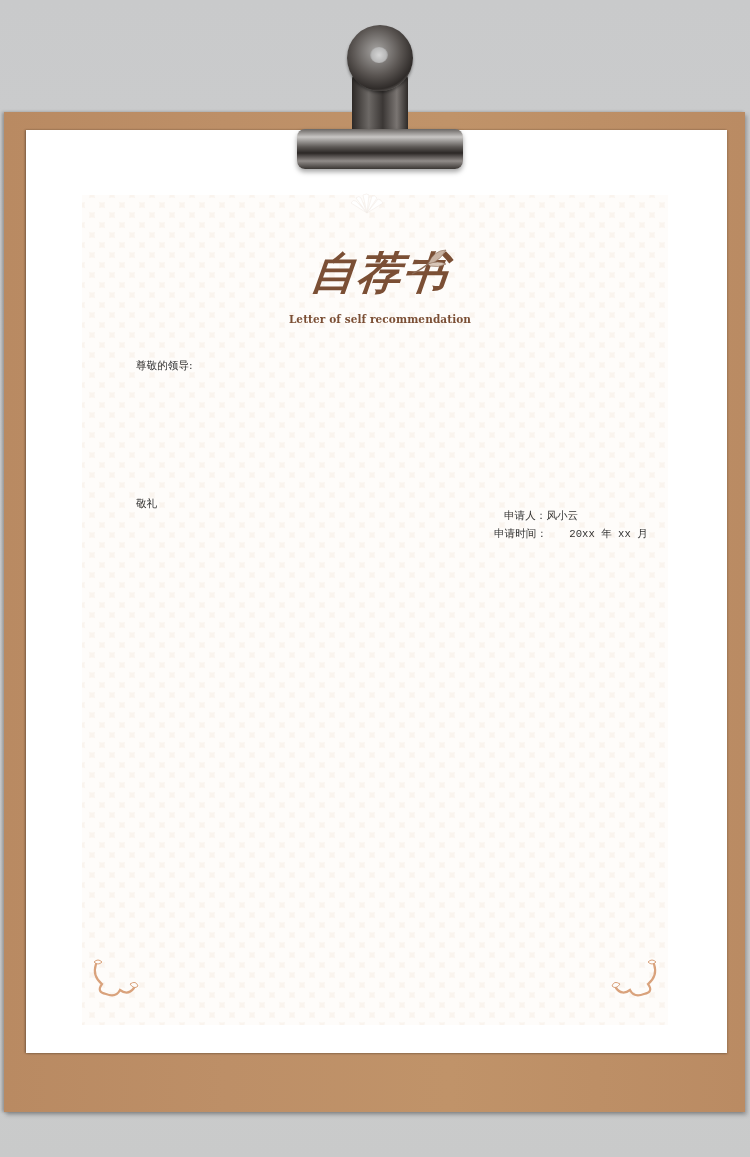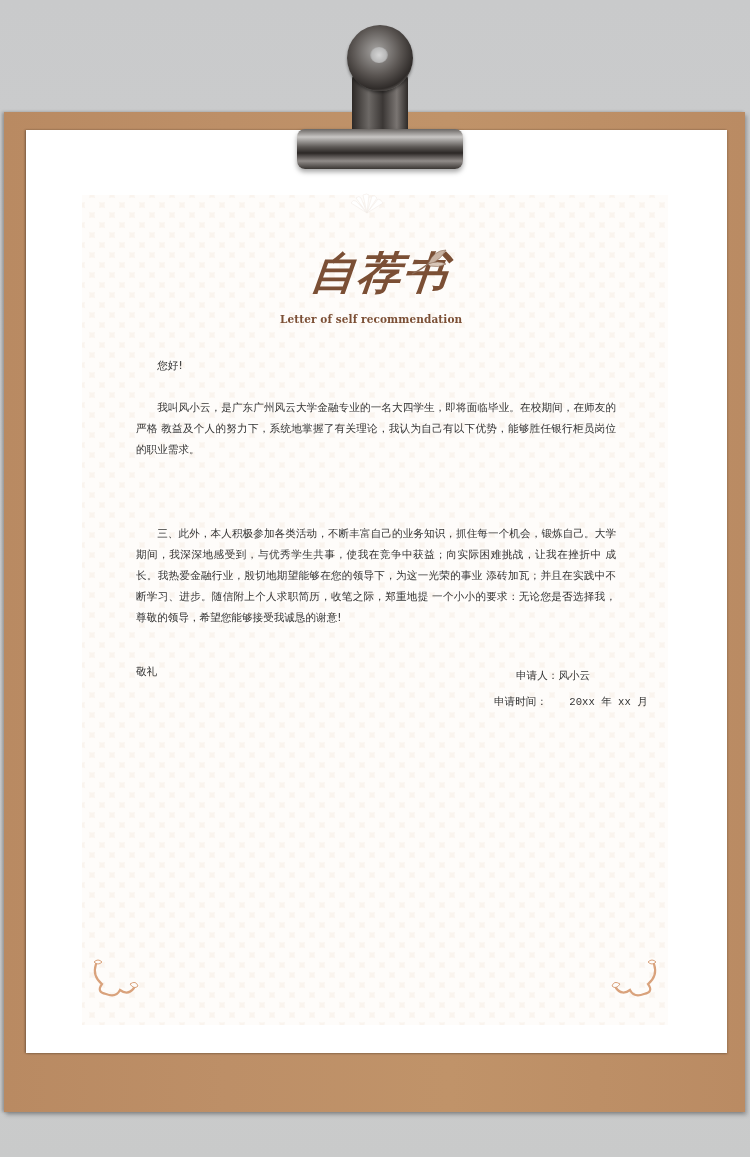--- a/index.html
+++ b/index.html
@@ -48,21 +48,21 @@
     box-shadow: 0 3px 5px rgba(0,0,0,0.35);
   }
   .title-wrap { position: absolute; left: 280px; top: 248px; width: 200px; height: 90px; text-align: center; }
   .title-cn {
     font-family: "DejaVu Serif", "Liberation Serif", serif; font-size: 44px; font-weight: bold;
     color: #7b4f35; letter-spacing: 2px; line-height: 50px; font-style: italic;
     transform: skewX(-6deg);
   }
   .butterfly { position: absolute; left: 128px; top: 0px; }
   .title-en {
-    position: absolute; left: 0; top: 65px; width: 200px; text-align: left;
+    position: absolute; left: 0; top: 65px; width: 200px; text-align: center;
     font-family: "DejaVu Serif", "Liberation Serif", serif; font-weight: bold; font-size: 10.5px;
     color: #7b4f35; letter-spacing: 0.1px;
   }
   .flower-top { position: absolute; left: 345px; top: 193px; width: 44px; height: 22px; }
   .letter {
     position: absolute; left: 136px; top: 355px; width: 480px;
     font-size: 10.6px; line-height: 21px; color: #333333;
   }
   .letter p { margin: 0; text-align: justify; }
   .indent { text-indent: 2em; }
@@ -99,32 +99,30 @@
   <div class="title-cn">自荐书</div>
   <svg class="butterfly" width="42" height="30" viewBox="0 0 42 30">
     <path d="M4 26 Q16 20 22 14" stroke="#8a6a55" stroke-width="1.2" fill="none"></path>
     <path d="M20 16 Q26 2 38 2 Q34 10 24 16 Z" fill="#c9b3a3" stroke="#8a6a55" stroke-width="0.6"></path>
     <path d="M20 16 Q30 12 38 16 Q30 20 22 18 Z" fill="#d8c6b8" stroke="#8a6a55" stroke-width="0.6"></path>
   </svg>
   <div class="title-en">Letter of self recommendation</div>
 </div>
 
 <div class="letter">
-  <p class="indent">您好!</p>
-  <div class="gap"></div>
-  <p class="indent">我叫风小云，是广东广州风云大学金融专业的一名大四学生，即将面临毕业。在校期间，在师友的严格 教益及个人的努力下，系统地掌握了有关理论，我认为自己有以下优势，能够胜任银行柜员岗位的职业需求。</p>
+  <p>尊敬的领导:</p>
   <div class="gap"></div>
   <div class="gap"></div>
   <div class="gap"></div>
-  <p class="indent">三、此外，本人积极参加各类活动，不断丰富自己的业务知识，抓住每一个机会，锻炼自己。大学期间，我深深地感受到，与优秀学生共事，使我在竞争中获益；向实际困难挑战，让我在挫折中 成长。我热爱金融行业，殷切地期望能够在您的领导下，为这一光荣的事业 添砖加瓦；并且在实践中不断学习、进步。随信附上个人求职简历，收笔之际，郑重地提 一个小小的要求：无论您是否选择我，尊敬的领导，希望您能够接受我诚恳的谢意!</p>
+  <div class="gap"></div>
   <div class="gap"></div>
   <div class="gap" style="height:12px"></div>
   <div class="sig-row">
     <span style="position:absolute;left:0;top:0;">敬礼</span>
-    <span style="position:absolute;left:368px;top:4px;white-space:nowrap;margin-left:12px;">
+    <span style="position:absolute;left:368px;top:12px;white-space:nowrap;">
       <span>申请人：</span><span>风小云</span>
     </span>
   </div>
   <div class="sig-row">
     <span style="position:absolute;left:358px;top:0;white-space:nowrap;">
       <span>申请时间：</span>
       <span style="margin-left:19px;font-family:Liberation Mono, monospace;">20xx 年 xx 月</span>
     </span>
   </div>
 </div>

